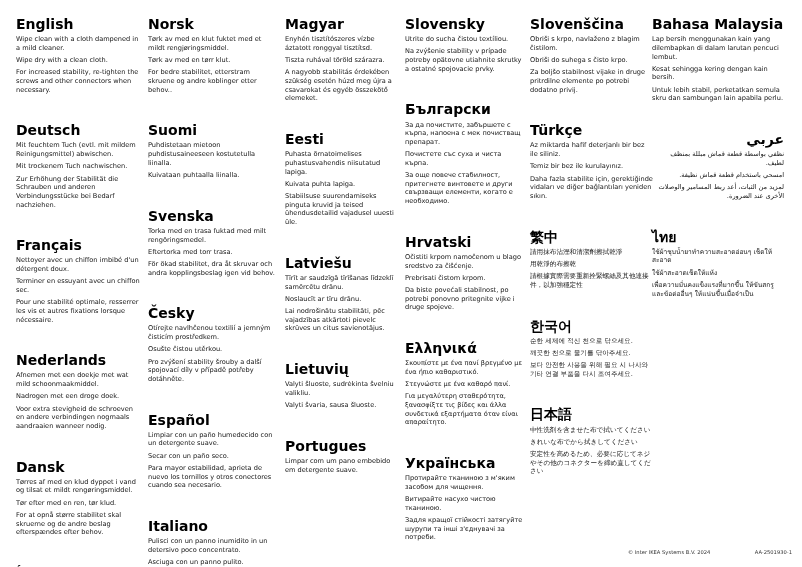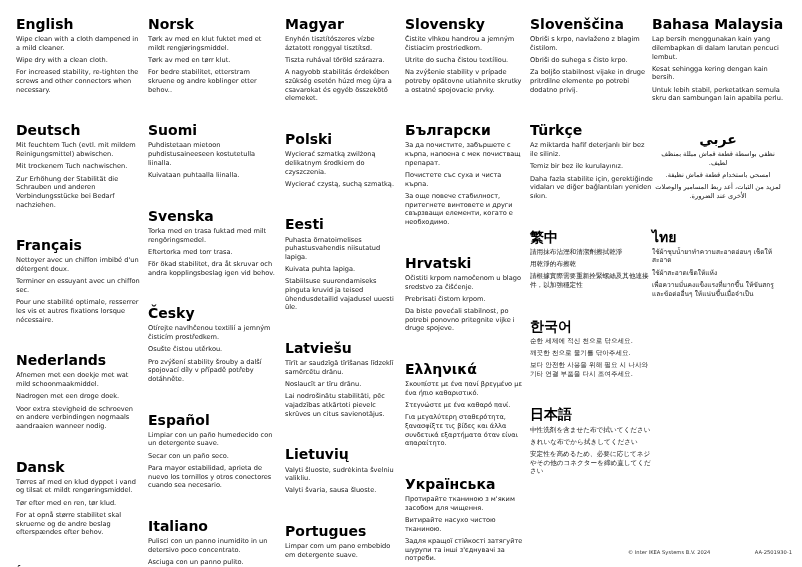--- a/index.html
+++ b/index.html
@@ -15,21 +15,21 @@
   .col-4{left:405px;width:120px;}
   .col-5{left:530px;width:124px;}
   .col-6{left:652px;width:132px;}
   section.lang-section{margin:0 0 28px 0;}
   h2.lang-header{
     margin:0 0 3px 0;font-size:14px;line-height:1.15;font-weight:bold;color:#000000;
   }
   p.instruction{
     margin:0 0 3.5px 0;font-size:6.6px;line-height:1.32;color:#161616;
   }
-  section.rtl{direction:rtl;text-align:center;}
+  section.rtl{direction:rtl;text-align:right;}
   .footer{
     position:absolute;top:549px;left:628px;width:164px;
     display:flex;justify-content:space-between;align-items:baseline;
     font-size:5.2px;color:#333333;
   }
 </style>
 </head>
 <body>
 
 <div class="sheet">
@@ -106,25 +106,20 @@
       </section>
     </div>
   <div class="col col-3">
       <section class="lang-section">
         <h2 class="lang-header">Magyar</h2>
         <p class="instruction">Enyhén tisztítószeres vízbe áztatott ronggyal tisztítsd.</p>
         <p class="instruction">Tiszta ruhával töröld szárazra.</p>
         <p class="instruction">A nagyobb stabilitás érdekében szükség esetén húzd meg újra a csavarokat és egyéb összekötő elemeket.</p>
       </section>
       <section class="lang-section">
-        <h2 class="lang-header">Polski</h2>
-        <p class="instruction">Wycierać szmatką zwilżoną delikatnym środkiem do czyszczenia.</p>
-        <p class="instruction">Wycierać czystą, suchą szmatką.</p>
-      </section>
-      <section class="lang-section">
         <h2 class="lang-header">Eesti</h2>
         <p class="instruction">Puhasta õrnatoimelises puhastusvahendis niisutatud lapiga.</p>
         <p class="instruction">Kuivata puhta lapiga.</p>
         <p class="instruction">Stabiilsuse suurendamiseks pinguta kruvid ja teised ühendusdetailid vajadusel uuesti üle.</p>
       </section>
       <section class="lang-section">
         <h2 class="lang-header">Latviešu</h2>
         <p class="instruction">Tīrīt ar saudzīgā tīrīšanas līdzeklī samērcētu drānu.</p>
         <p class="instruction">Noslaucīt ar tīru drānu.</p>
         <p class="instruction">Lai nodrošinātu stabilitāti, pēc vajadzības atkārtoti pievelc skrūves un citus savienotājus.</p>
@@ -135,21 +130,20 @@
         <p class="instruction">Valyti švaria, sausa šluoste.</p>
       </section>
       <section class="lang-section">
         <h2 class="lang-header">Portugues</h2>
         <p class="instruction">Limpar com um pano embebido em detergente suave.</p>
       </section>
     </div>
   <div class="col col-4">
       <section class="lang-section">
         <h2 class="lang-header">Slovensky</h2>
-        <p class="instruction">Čistite vlhkou handrou a jemným čistiacim prostriedkom.</p>
         <p class="instruction">Utrite do sucha čistou textíliou.</p>
         <p class="instruction">Na zvýšenie stability v prípade potreby opätovne utiahnite skrutky a ostatné spojovacie prvky.</p>
       </section>
       <section class="lang-section">
         <h2 class="lang-header">Български</h2>
         <p class="instruction">За да почистите, забършете с кърпа, напоена с мек почистващ препарат.</p>
         <p class="instruction">Почистете със суха и чиста кърпа.</p>
         <p class="instruction">За още повече стабилност, притегнете винтовете и други свързващи елементи, когато е необходимо.</p>
       </section>
       <section class="lang-section">

